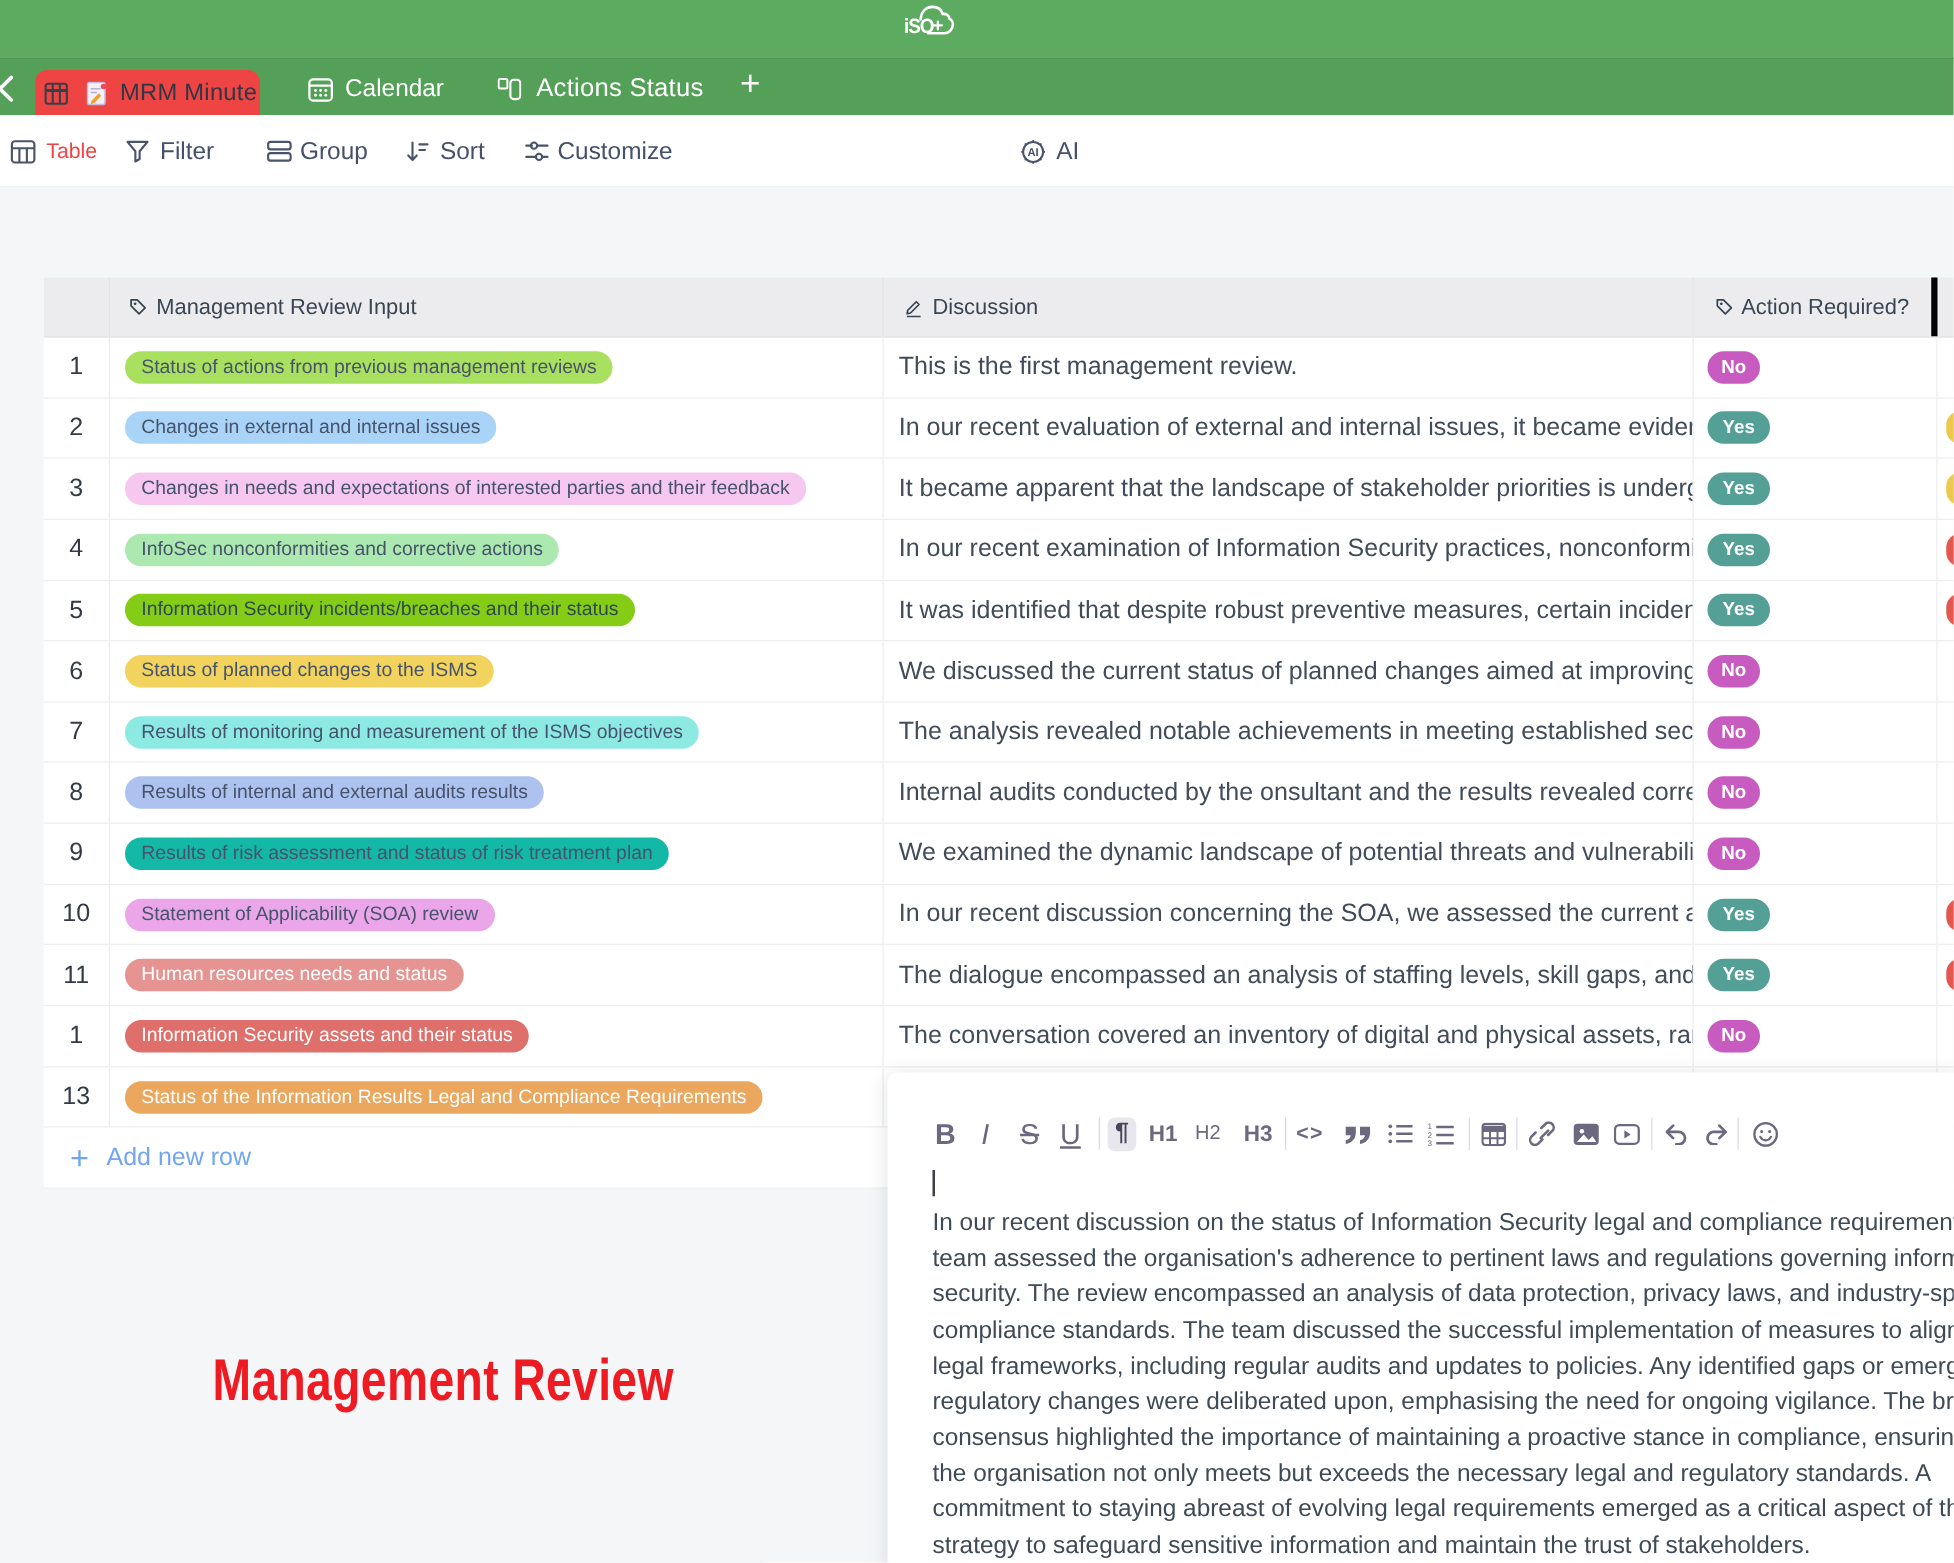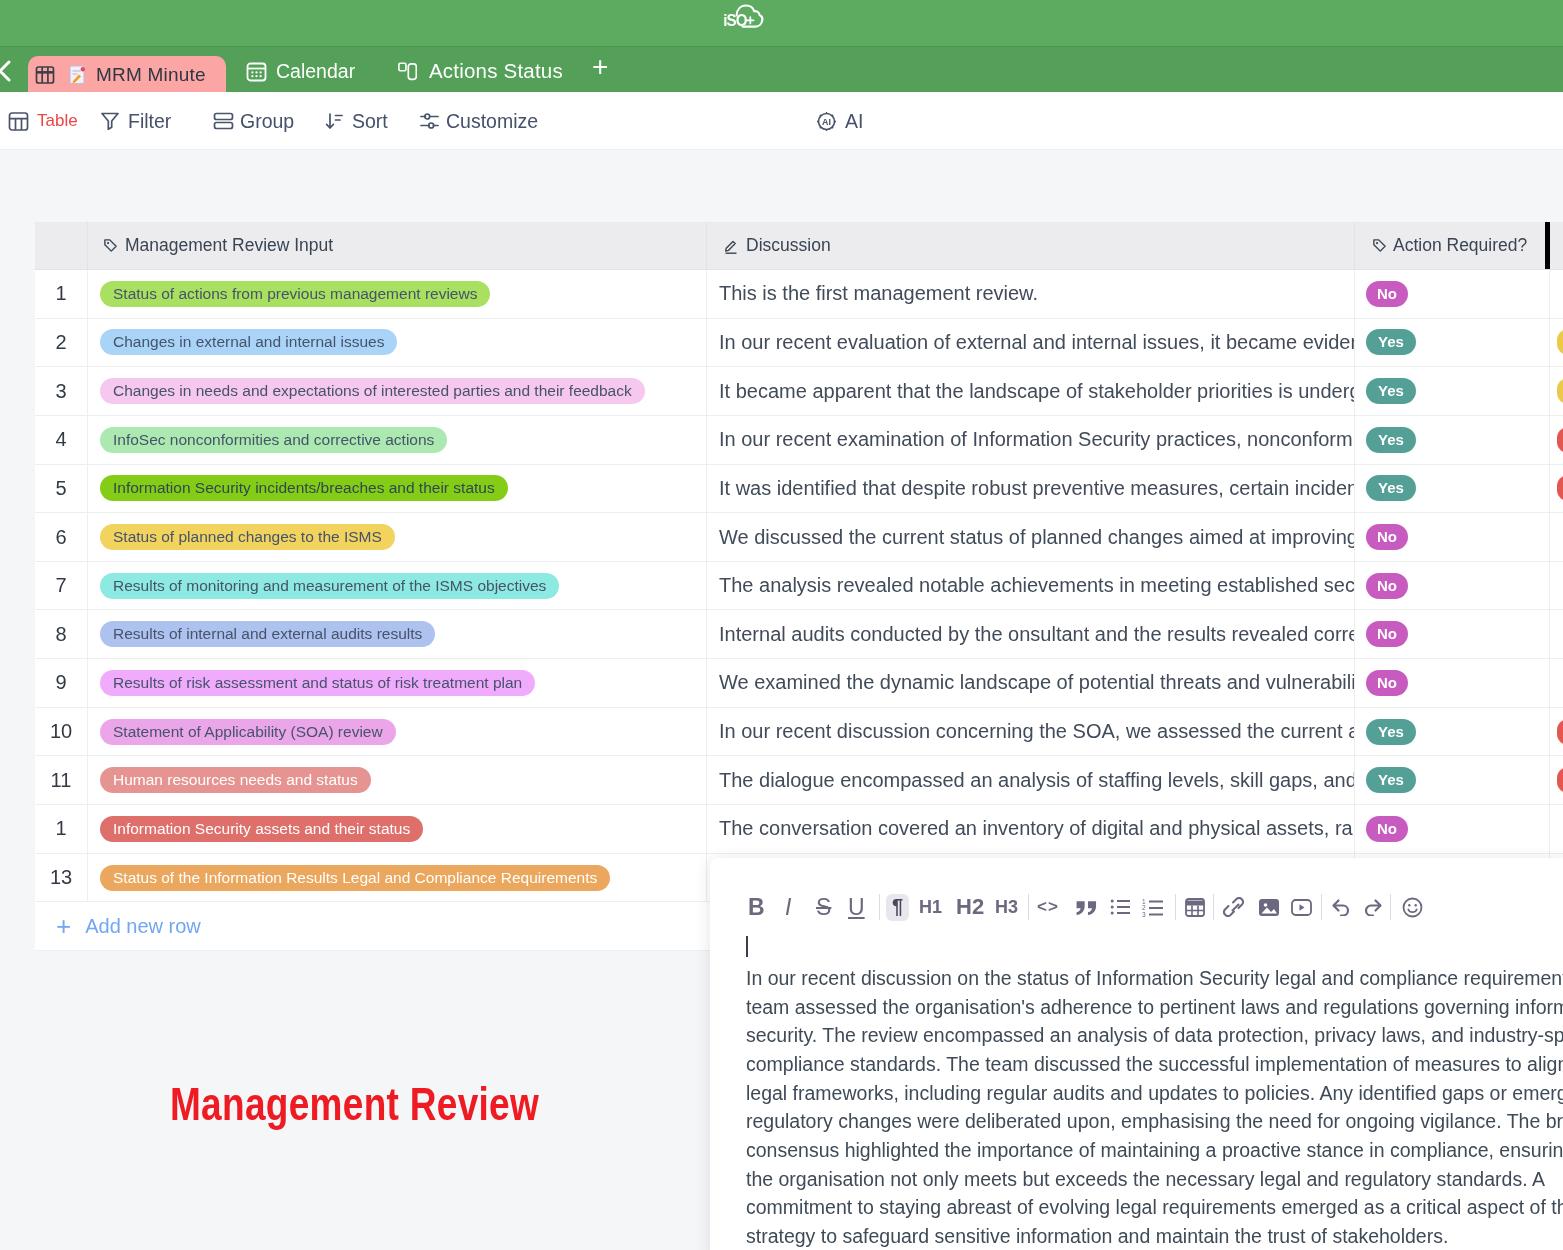--- a/index.html
+++ b/index.html
@@ -13,21 +13,21 @@
    <text x="4.5" y="26.5" font-family="Liberation Sans,sans-serif" font-size="16.5" font-weight="bold" fill="#fff" letter-spacing="-0.9" transform="scale(0.92 1)">iSO</text>
    <path d="M17.5 15.5 C 18 9.5 21.5 5.5 27 5.5 C 31.2 5.5 34.2 8 35.2 11.2 C 37.7 10.6 40.2 12.5 40.6 15 C 42.6 16 43.7 18.5 43.2 20.5 C 42.7 23.8 40 26.6 36.5 26.6 L 23.5 26.6" fill="none" stroke="#fff" stroke-width="2.1" stroke-linecap="round"></path>
    <path d="M31.3 17.2 v6.2 M 28.2 20.3 h6.4" stroke="#fff" stroke-width="1.8" stroke-linecap="round"></path>
   </svg>
  </div>
 </div>
 <div class="abs" style="left:0;top:46px;width:1563px;height:46px;background:#54a058;border-top:1px solid #4e9552">
  <svg class="abs" style="left:-3px;top:13px" width="16" height="22" viewBox="0 0 16 22">
       <path d="M12 2 3 11 12 20" fill="none" stroke="#fff" stroke-width="3" stroke-linecap="round" stroke-linejoin="round"></path>
     </svg>
- <div class="abs flex" style="left:28px;top:9px;width:198px;height:37px;background:#fca5a5;border-radius:10px 10px 0 0;padding-left:7px">
+ <div class="abs flex" style="left:28px;top:9px;width:180px;height:37px;background:#ef4444;border-radius:10px 10px 0 0;padding-left:7px">
   <svg width="20" height="20" viewBox="0 0 20 20" style="margin-right:14px">
         <rect x="1.5" y="2" width="17" height="16" rx="2" fill="none" stroke="#3a3f46" stroke-width="1.7"></rect>
         <path d="M1.5 7.3 h17 M7.2 2 v16 M12.9 2 v16" stroke="#3a3f46" stroke-width="1.7"></path>
         <path d="M1.5 7.3 h17" stroke="#3a3f46" stroke-width="2.4"></path>
       </svg>
   <svg width="17" height="20" viewBox="0 0 17 20" style="margin-right:10px">
         <rect x="1" y="1" width="14" height="17.5" rx="1.5" fill="#f3f1f8" stroke="#c4bcd8" stroke-width="1.2"></rect>
         <path d="M3.5 6 h8 M3.5 9 h5" stroke="#b9b1cc" stroke-width="1.2"></path>
         <path d="M4.2 15.8 10 9.6 12 11.5 6.2 17.6 3.6 18.3 Z" fill="#f49d2a"></path>
         <circle cx="13.8" cy="4.2" r="2.2" fill="#e94a60"></circle>
@@ -219,21 +219,21 @@
   </div>
   <div class="flex" style="flex:none;width:648px;height:100%;border-right:1px solid #eceef0;padding-left:12px;font-size:20px;color:#414b59;white-space:nowrap;overflow:hidden">Internal audits conducted by the onsultant and the results revealed corrective actions in several areas</div>
   <div class="flex" style="flex:none;width:195px;height:100%;border-right:1px solid #eceef0;padding-left:11px">
         <span style="display:inline-block;height:26px;line-height:26px;padding:0 11px;border-radius:13px;background:#c75bc0;color:#fff;font-size:15px;font-weight:bold">No</span>
       </div>
   <div class="flex" style="flex:1;height:100%;padding-left:7px"></div>
  </div>
 <div class="flex" style="height:48.65px;border-bottom:1px solid #eceef0">
   <div style="flex:none;width:53px;height:100%;border-right:1px solid #eceef0;display:flex;align-items:center;justify-content:center;font-size:20px;color:#333a45">9</div>
   <div class="flex" style="flex:none;width:619px;height:100%;border-right:1px solid #eceef0;padding-left:12px">
-    <span style="display:inline-block;max-width:600px;height:26px;line-height:26px;padding:0 13px;border-radius:13px;background:#f0abfc;color:#46536b;font-size:15.5px;white-space:nowrap;overflow:hidden">Results of risk assessment and status of risk treatment plan</span>
+    <span style="display:inline-block;max-width:600px;height:26px;line-height:26px;padding:0 13px;border-radius:13px;background:#14b8a6;color:#46536b;font-size:15.5px;white-space:nowrap;overflow:hidden">Results of risk assessment and status of risk treatment plan</span>
   </div>
   <div class="flex" style="flex:none;width:648px;height:100%;border-right:1px solid #eceef0;padding-left:12px;font-size:20px;color:#414b59;white-space:nowrap;overflow:hidden">We examined the dynamic landscape of potential threats and vulnerabilities across the organisation</div>
   <div class="flex" style="flex:none;width:195px;height:100%;border-right:1px solid #eceef0;padding-left:11px">
         <span style="display:inline-block;height:26px;line-height:26px;padding:0 11px;border-radius:13px;background:#c75bc0;color:#fff;font-size:15px;font-weight:bold">No</span>
       </div>
   <div class="flex" style="flex:1;height:100%;padding-left:7px"></div>
  </div>
 <div class="flex" style="height:48.65px;border-bottom:1px solid #eceef0">
   <div style="flex:none;width:53px;height:100%;border-right:1px solid #eceef0;display:flex;align-items:center;justify-content:center;font-size:20px;color:#333a45">10</div>
   <div class="flex" style="flex:none;width:619px;height:100%;border-right:1px solid #eceef0;padding-left:12px">
@@ -300,21 +300,21 @@
       <span style="font-size:23px;text-decoration:underline;color:#6b6880">U</span>
     </div>
 <div class="abs" style="left:169px;top:36px;width:1px;height:26px;background:#dcdbe3"></div>
 <div class="abs" style="left:176px;top:36px;height:26px;display:flex;align-items:center;">
       <span style="display:inline-block;background:#e8e7ed;border-radius:6px;padding:1px 6px 3px;font-size:20px;font-weight:bold;color:#4a465e">¶</span>
     </div>
 <div class="abs" style="left:209px;top:36px;height:26px;display:flex;align-items:center;">
       <span style="font-size:18px;font-weight:600;color:#6b6880">H1</span>
     </div>
 <div class="abs" style="left:246px;top:36px;height:26px;display:flex;align-items:center;">
-      <span style="font-size:22px;font-weight:700;color:#6b6880">H2</span>
+      <span style="font-size:16px;font-weight:400;color:#6b6880">H2</span>
     </div>
 <div class="abs" style="left:285px;top:36px;height:26px;display:flex;align-items:center;">
       <span style="font-size:18px;font-weight:600;color:#6b6880">H3</span>
     </div>
 <div class="abs" style="left:318px;top:36px;width:1px;height:26px;background:#dcdbe3"></div>
 <div class="abs" style="left:327px;top:36px;height:26px;display:flex;align-items:center;">
       <span style="font-size:17px;font-weight:bold;color:#6b6880;letter-spacing:1px">&lt;&gt;</span>
     </div>
 <div class="abs" style="left:364px;top:36px;height:26px;display:flex;align-items:center;">
       <svg width="24" height="19" viewBox="0 0 24 19">

